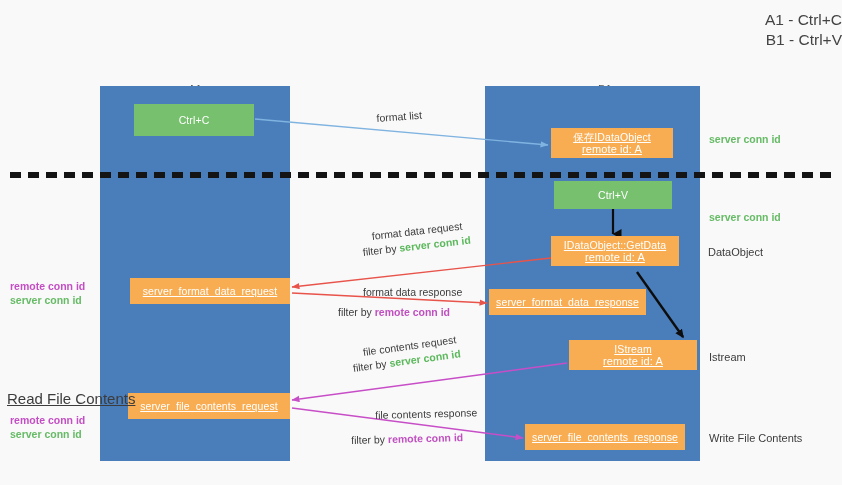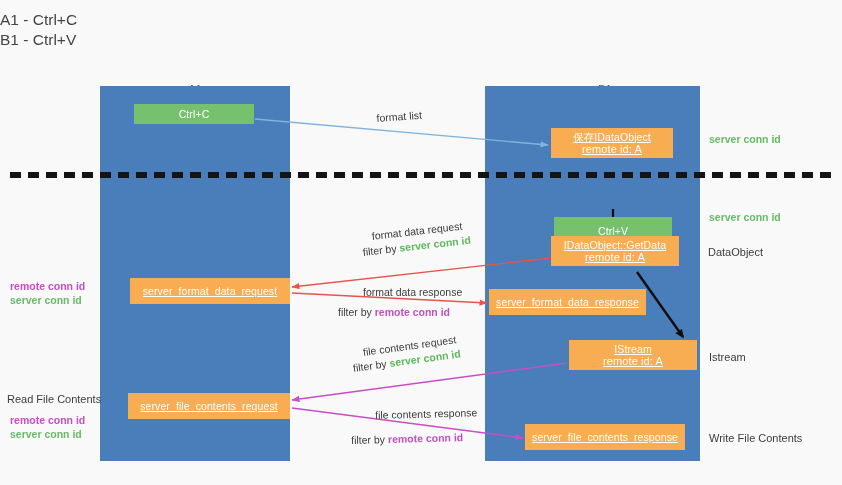--- a/index.html
+++ b/index.html
@@ -8,21 +8,21 @@
     background:#f9f9f9;
     font-family:"Liberation Sans","DejaVu Sans",sans-serif;
     position:relative;overflow:hidden;
     color:#3c3c3c;
   }
   #stage{position:absolute;left:0;top:0;width:842px;height:485px;}
   .abs{position:absolute;}
 
   
   #title{
-    left:0;top:10px;width:842px;text-align:left;
+    left:0;top:10px;width:842px;text-align:right;
     font-size:15.5px;line-height:20px;color:#444;
     white-space:pre;
   }
 
   
   .lane-head{
     font-size:11.5px;line-height:13px;color:#555;text-align:center;
     white-space:pre;
   }
 
@@ -62,22 +62,23 @@
   .legend{
     position:absolute;font-size:10.5px;line-height:14px;white-space:nowrap;
   }
   .legend .grn{color:#66bb66;font-weight:bold;}
   .legend .mag{color:#c44ec4;font-weight:bold;}
   .rlabel{
     position:absolute;font-size:11px;line-height:14px;color:#3c3c3c;
     white-space:nowrap;
   }
   .llabel{
-    position:absolute;font-size:11px;line-height:14px;color:#3c3c3c;
+    position:absolute;font-size:15px;line-height:14px;color:#3c3c3c;
     white-space:nowrap;
+    text-decoration:underline;
   }
 </style>
 </head>
 <body>
 
 <div id="stage">
 
   <div class="abs" id="title">A1 - Ctrl+C
 B1 - Ctrl+V</div>
 
@@ -122,30 +123,30 @@
 
     <path d="M551,258 L292,287" stroke="#e8534a" stroke-width="1.4" fill="none" marker-end="url(#ah-red)"></path>
 
     <path d="M292,293 L487,303" stroke="#e8534a" stroke-width="1.4" fill="none" marker-end="url(#ah-red)"></path>
 
     <path d="M567,363 L292,400" stroke="#c74ec7" stroke-width="1.4" fill="none" marker-end="url(#ah-mag)"></path>
 
     <path d="M292,408 L523,438" stroke="#c74ec7" stroke-width="1.4" fill="none" marker-end="url(#ah-mag)"></path>
   </svg>
 
-  <div class="node green" style="left:134px;top:104px;width:120px;height:20px;">
+  <div class="node green" style="left:134px;top:104px;width:120px;height:32px;">
     <div>Ctrl+C</div>
   </div>
 
   <div class="node orange" style="left:551px;top:128px;width:122px;height:30px;">
     <div>保存IDataObject</div>
     <div class="l2">remote id: A</div>
   </div>
 
-  <div class="node green" style="left:554px;top:181px;width:118px;height:28px;margin-top:36px;">
+  <div class="node green" style="left:554px;top:181px;width:118px;height:28px;">
     <div>Ctrl+V</div>
   </div>
 
   <div class="node orange" style="left:551px;top:236px;width:128px;height:30px;">
     <div>IDataObject::GetData</div>
     <div class="l2">remote id: A</div>
   </div>
 
   <div class="node orange" style="left:130px;top:278px;width:160px;height:26px;justify-content:center;">
     <div>server_format_data_request</div>

